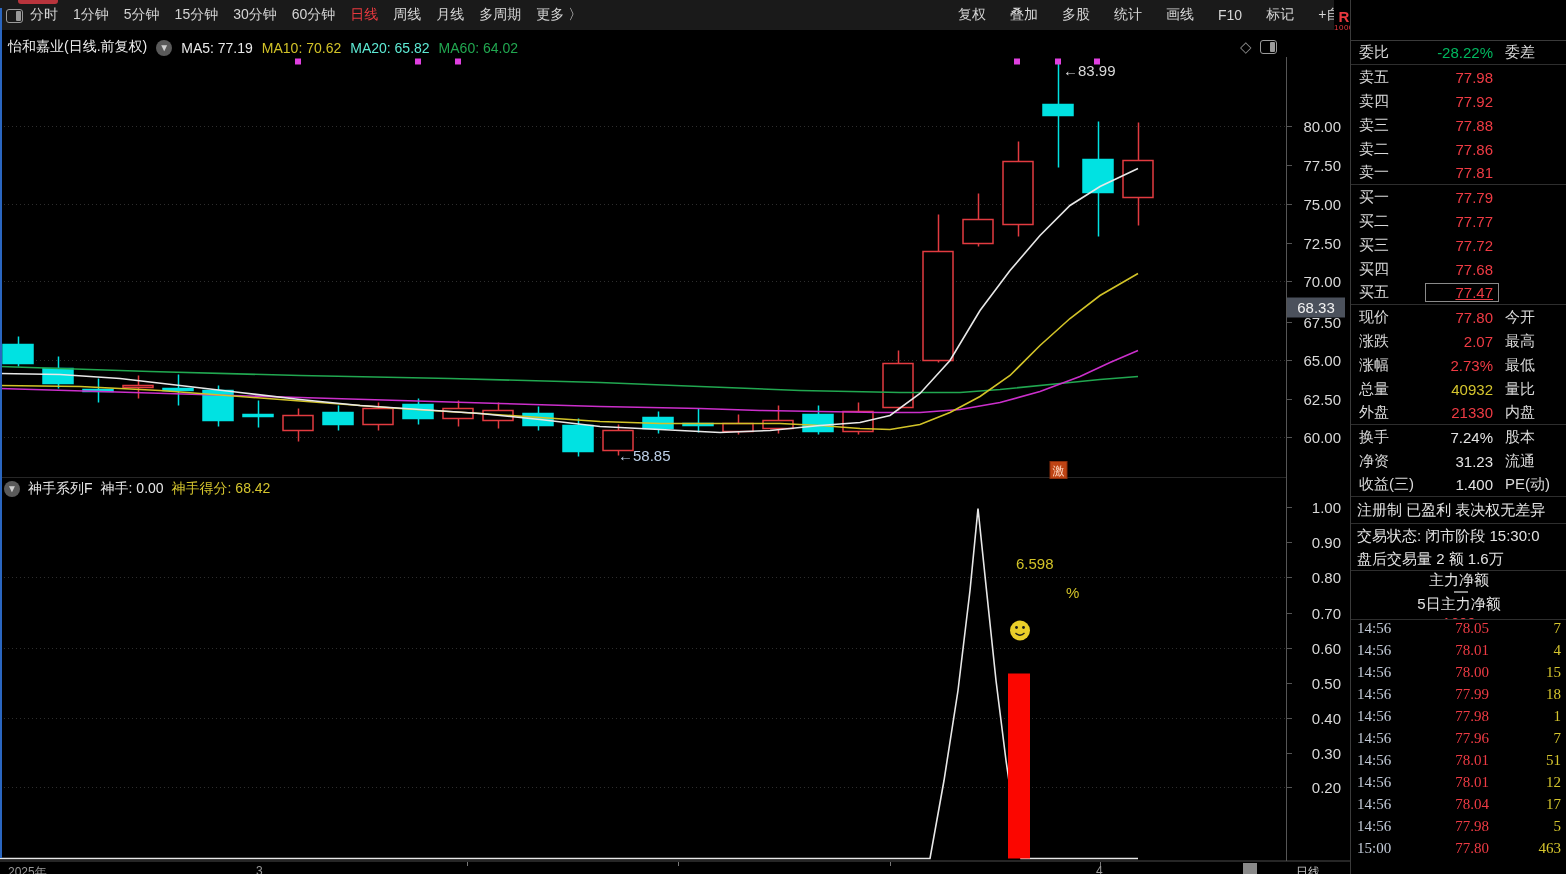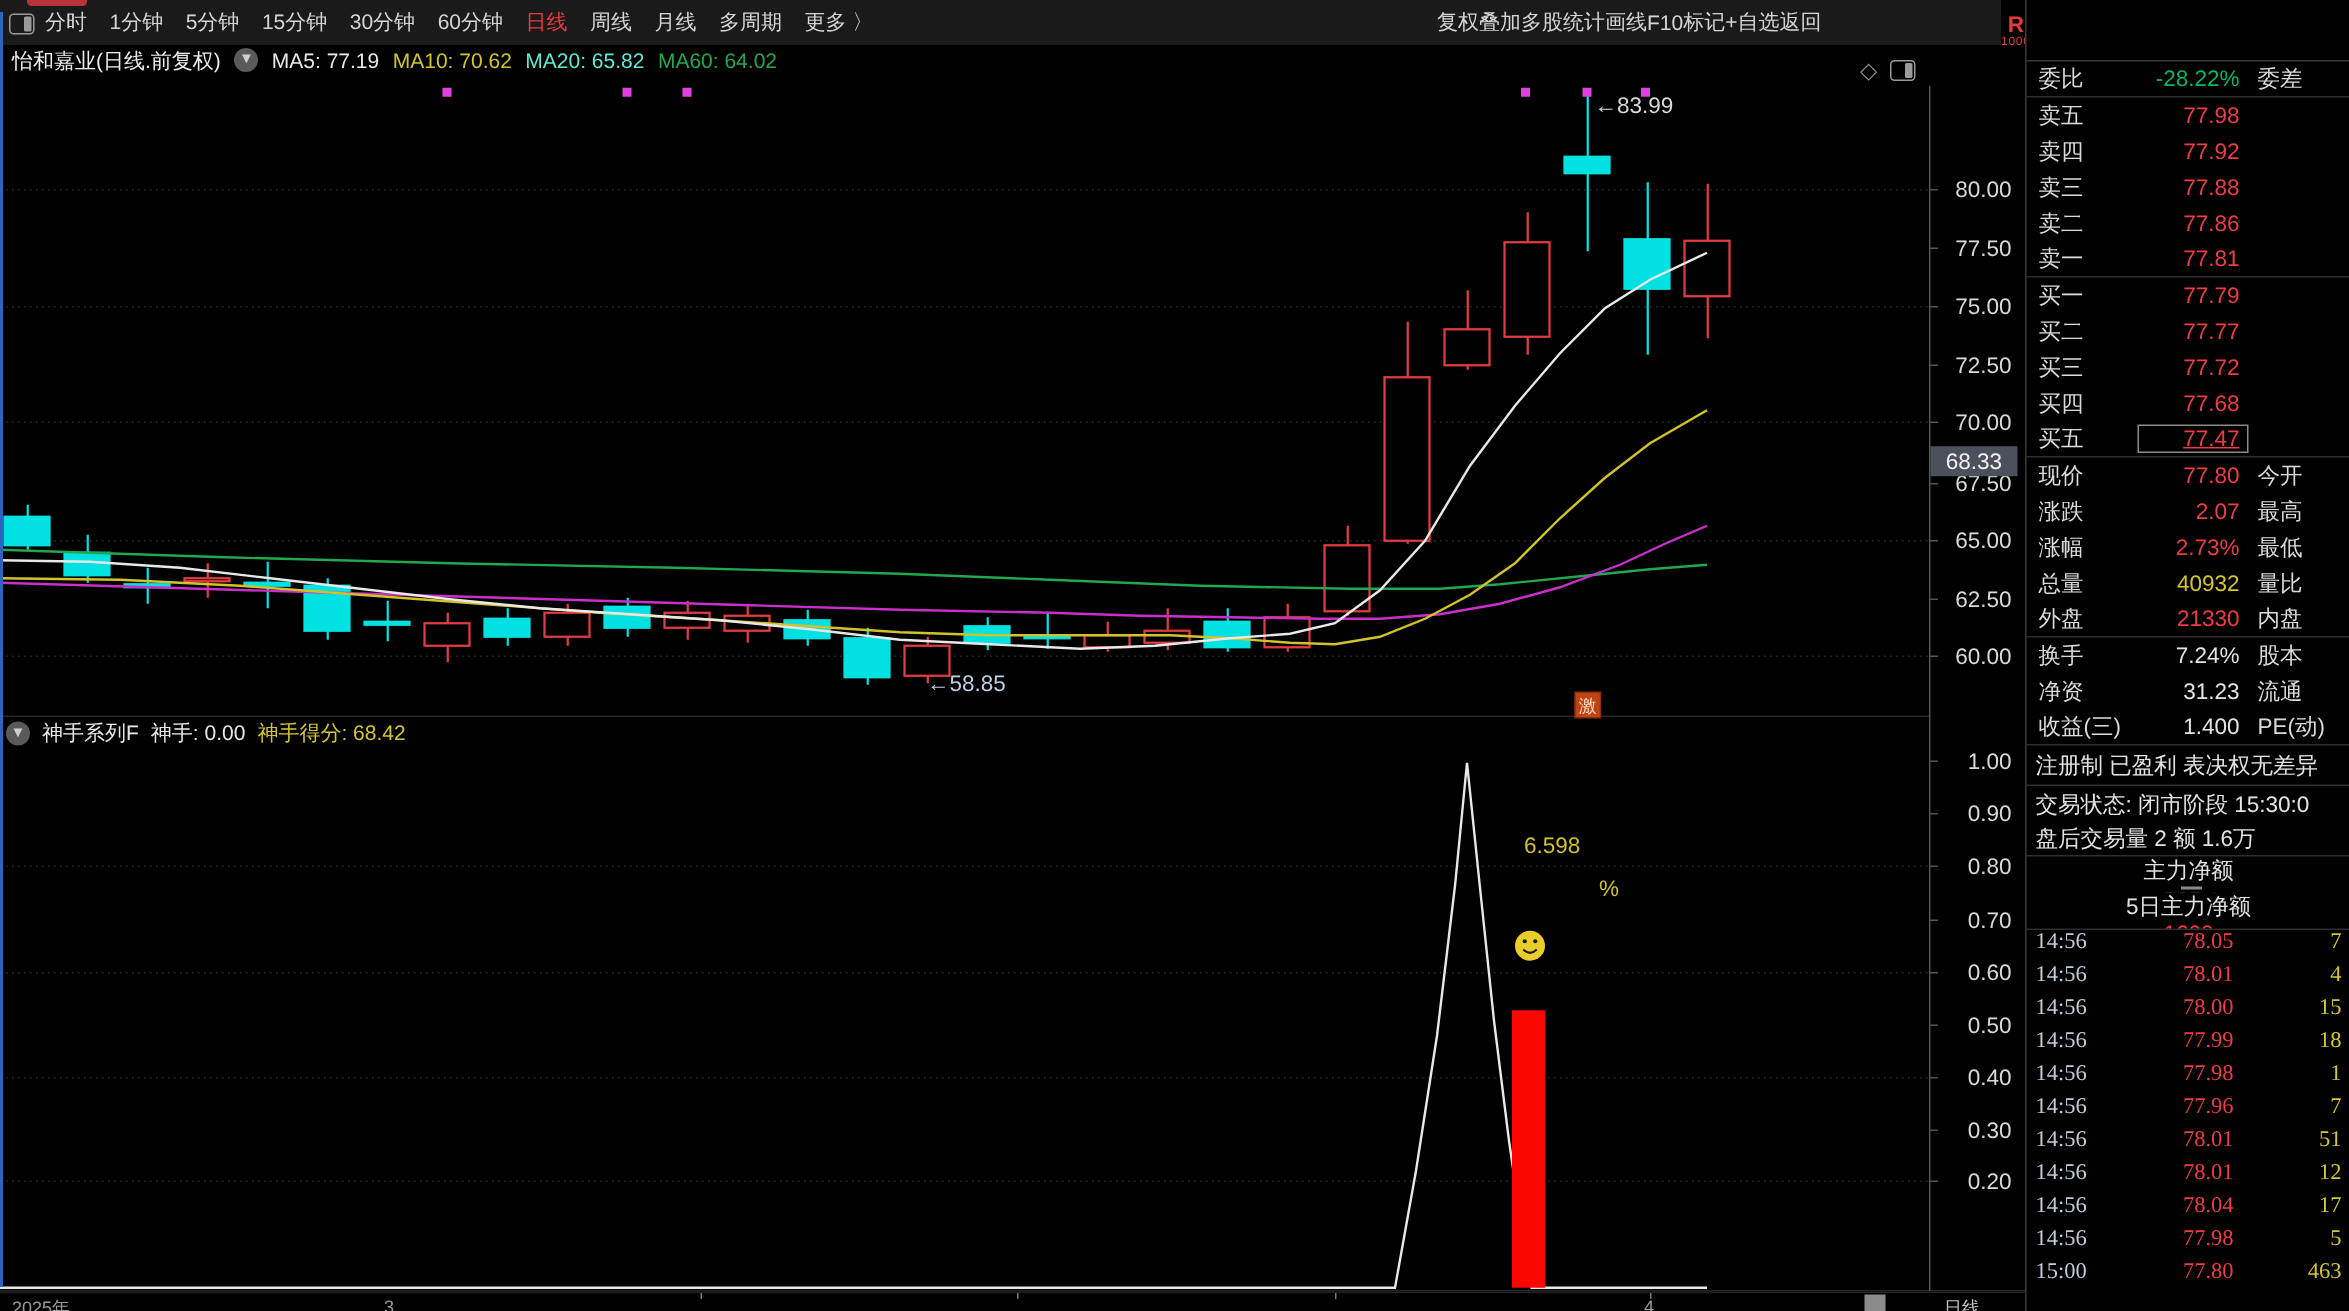--- a/index.html
+++ b/index.html
@@ -5,31 +5,31 @@
   html,body{margin:0;padding:0;background:#000;}
   body{width:1566px;height:874px;position:relative;overflow:hidden;
        font-family:"Liberation Sans",sans-serif;-webkit-font-smoothing:antialiased;}
   .abs{position:absolute;}
   
   #menubar{left:0;top:0;width:1566px;height:30px;background:#1a1a1a;}
   #red-frag{left:18px;top:0;width:40px;height:4px;background:#b8343c;border-radius:0 0 3px 3px;}
   .pane-icon{width:15px;height:12px;border:1.5px solid #9a9a9a;border-radius:3px;position:relative;}
   .pane-icon::after{content:"";position:absolute;right:1px;top:1px;bottom:1px;width:5px;background:#9a9a9a;border-radius:1px;}
   #menu-left{left:30px;top:0;height:30px;display:flex;align-items:center;gap:15px;}
-  #menu-right{left:958px;top:0;height:30px;display:flex;align-items:center;gap:0;}
+  #menu-right{left:958px;top:0;height:30px;display:flex;align-items:center;gap:24px;}
   .menu-item{font-size:14px;color:#d5d5d5;white-space:nowrap;cursor:default;}
   .menu-item.active{color:#e8393f;}
   
   #stock-titlebar{left:1334px;top:0;width:232px;height:40px;display:flex;align-items:center;background:#000;}
   #r-logo{display:flex;flex-direction:column;align-items:center;line-height:1;margin-right:4px;}
   #r-logo .r-top{color:#e8393f;font-size:15px;font-weight:bold;}
   #r-logo .r-bot{color:#e8393f;font-size:8px;letter-spacing:.5px;}
   #stock-name{color:#f2f2f2;font-size:18px;font-weight:500;white-space:nowrap;}
   
-  #chart-header{left:0;top:32px;width:1286px;height:24px;display:flex;align-items:flex-start;gap:9px;padding-left:8px;box-sizing:border-box;}
+  #chart-header{left:0;top:32px;width:1286px;height:24px;display:flex;align-items:flex-end;gap:9px;padding-left:8px;box-sizing:border-box;}
   #chart-header .t{font-size:14px;color:#ececec;white-space:nowrap;}
   .chev-circle{width:16px;height:16px;border-radius:50%;background:#5a5a5a;color:#cfcfcf;font-size:10px;display:flex;align-items:center;justify-content:center;line-height:1;}
   #hdr-icons{position:absolute;left:1240px;top:38px;display:flex;align-items:center;gap:8px;}
   #diamond-ic{color:#8a8a8a;font-size:15px;}
   
   #ind-header{left:4px;top:479px;height:20px;display:flex;align-items:center;gap:8px;z-index:5;}
   #ind-header .t{font-size:14px;color:#e6e6e6;white-space:nowrap;}
   
   #chart-svg{left:0;top:57px;}
   #blue-strip{left:0;top:8px;width:2px;height:850px;background:#2a66c0;z-index:4;}

